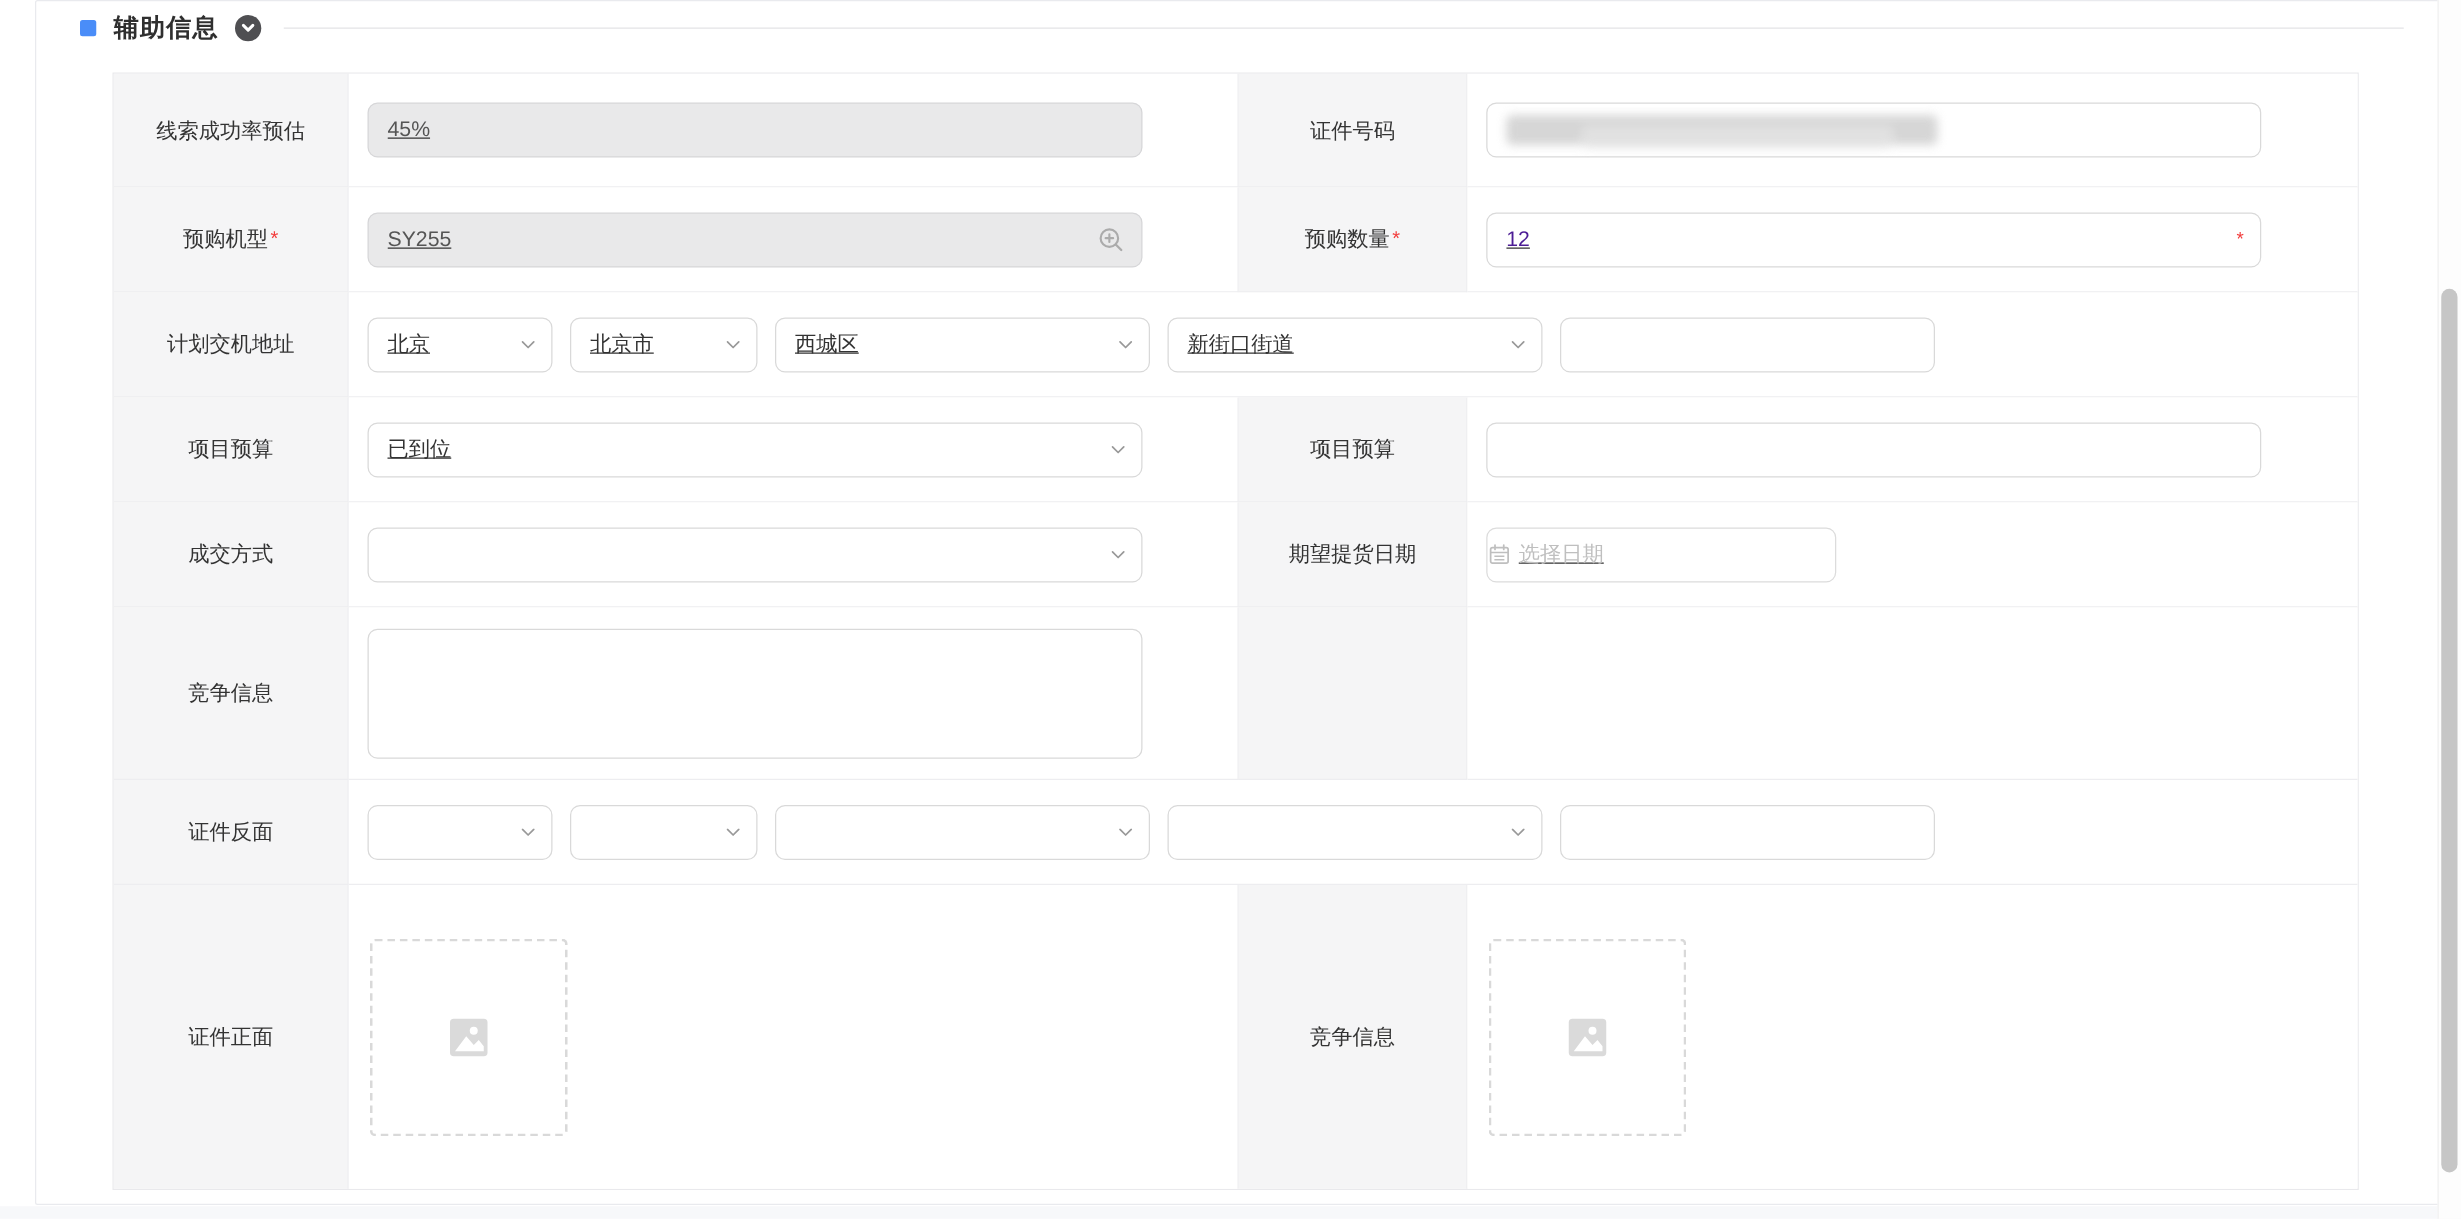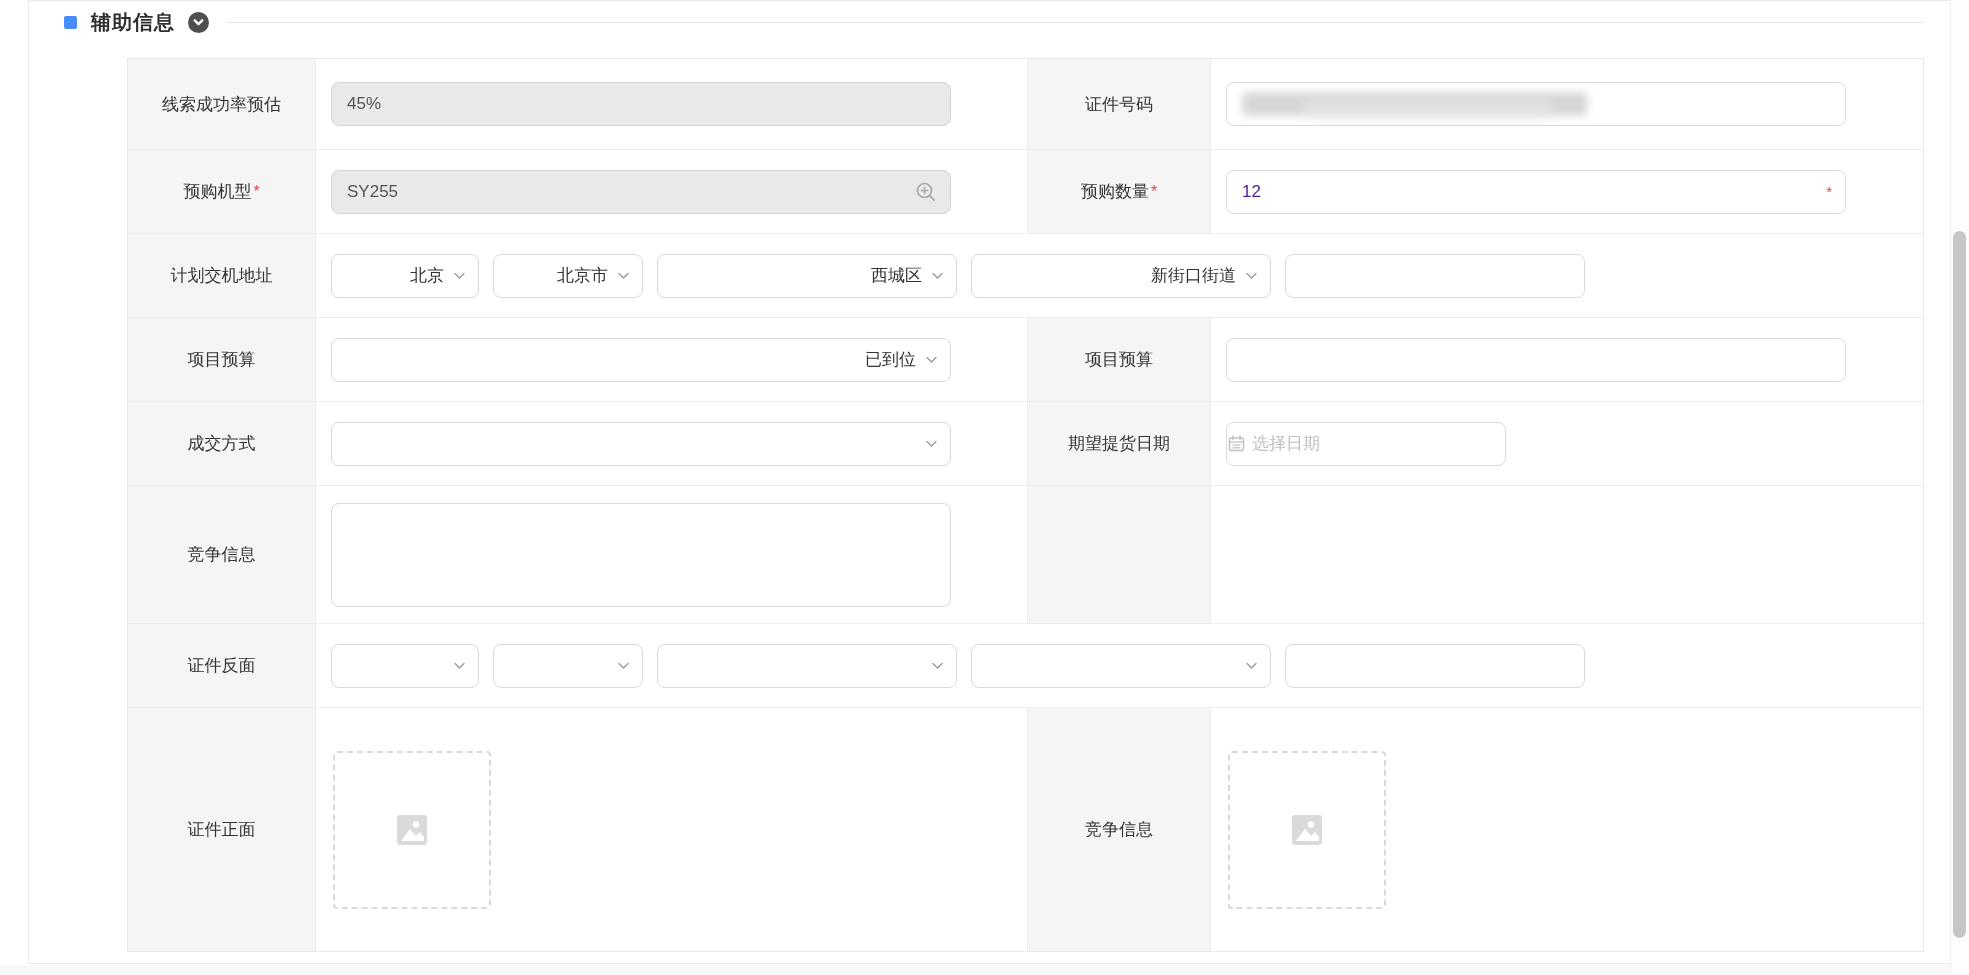--- a/index.html
+++ b/index.html
@@ -11,45 +11,45 @@
 
   
   .sec-header { display:flex; align-items:center; height:43px; padding:0 45px 0 35px; }
   .blue-sq { width:13px; height:13px; background:#4a8df8; border-radius:2px; flex:0 0 auto; }
   .sec-title { font-size:20px; font-weight:bold; color:#2f2f2f; margin:0 13px 0 14px; letter-spacing:1px; }
   .collapse-btn { width:21px; height:21px; border-radius:50%; background:#4f4f52; display:flex;
                   align-items:center; justify-content:center; flex:0 0 auto; cursor:pointer; }
   .sec-line { flex:1; height:1px; background:#e3e3e6; margin-left:18px; }
 
   
-  .form-table { margin:14px 0 0 98px; width:1797px;
+  .form-table { margin:14px 0 0 61px; width:1797px;
                 display:grid;
                 grid-template-columns:188px 712px 183px 1fr;
                 grid-template-rows:91px 84px 84px 84px 84px 138px 84px 243px;
                 border:1px solid #e9e9ec; background:#fff; }
   .cell { border-right:1px solid #ededf0; border-bottom:1px solid #ededf0;
           display:flex; align-items:center; }
   .cell.no-r { border-right:none; }
   .cell.no-b { border-bottom:none; }
   .lab { background:#f5f5f6; justify-content:center; font-size:17px; color:#333; }
-  .val { background:#fff; padding-left:15px; gap:14px; position:relative; }
+  .val { background:#fff; padding-left:15px; gap:14px; position:relative;text-decoration:underline; }
   .span-rest { grid-column:2 / 5; }
   .req { color:#f23c3c; margin-left:2px; font-size:16px; }
 
   
   input.txt { height:44px; border:1px solid #d9d9d9; border-radius:8px; background:#fff;
               font-size:17px; color:#4c1d95; padding:0 15px;
               font-family:"Liberation Sans","DejaVu Sans",sans-serif; outline:none; }
   input.txt::placeholder { color:#bfbfbf; }
   input.txt:disabled, input.txt.dis { background:#e9e9ea; border-color:#d6d6d8; color:#555; }
   .w-main { width:620px; }
 
   .sel { height:44px; border:1px solid #d9d9d9; border-radius:8px; background:#fff;
          display:flex; align-items:center; padding:0 34px 0 15px; font-size:17px; color:#333;
-         position:relative; cursor:pointer; flex:0 0 auto;justify-content:flex-end; }
+         position:relative; cursor:pointer; flex:0 0 auto; }
   .sel .chev { position:absolute; right:13px; top:50%; transform:translateY(-50%); }
   .sel-sm { width:148px; } .sel-sm2 { width:150px; } .sel-lg { width:300px; }
 
   .input-wrap { position:relative; display:flex; align-items:flex-end;border-radius:20px; }
   .in-icon { position:absolute; right:13px; top:50%; transform:translateY(-50%); }
   .in-star { position:absolute; right:14px; top:50%; transform:translateY(-55%);
              color:#f23c3c; font-size:15px; }
 
   .blur-blob { position:absolute; left:16px; top:50%; transform:translateY(-50%);
                width:345px; height:24px; background:#cfcfcf; border-radius:5px;

